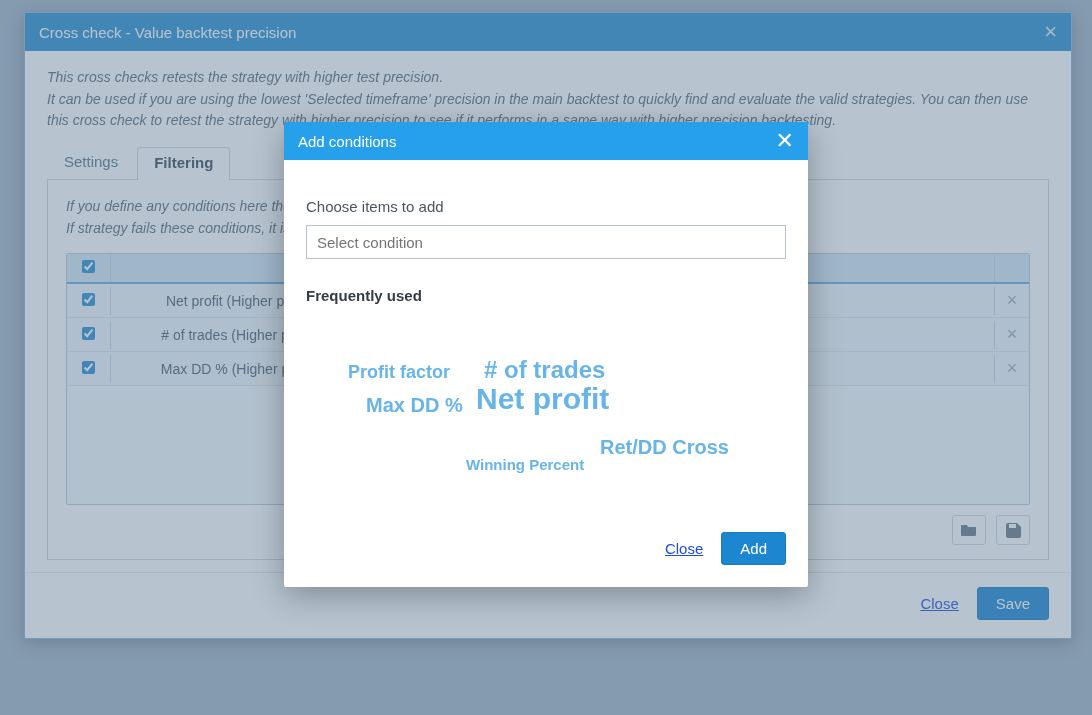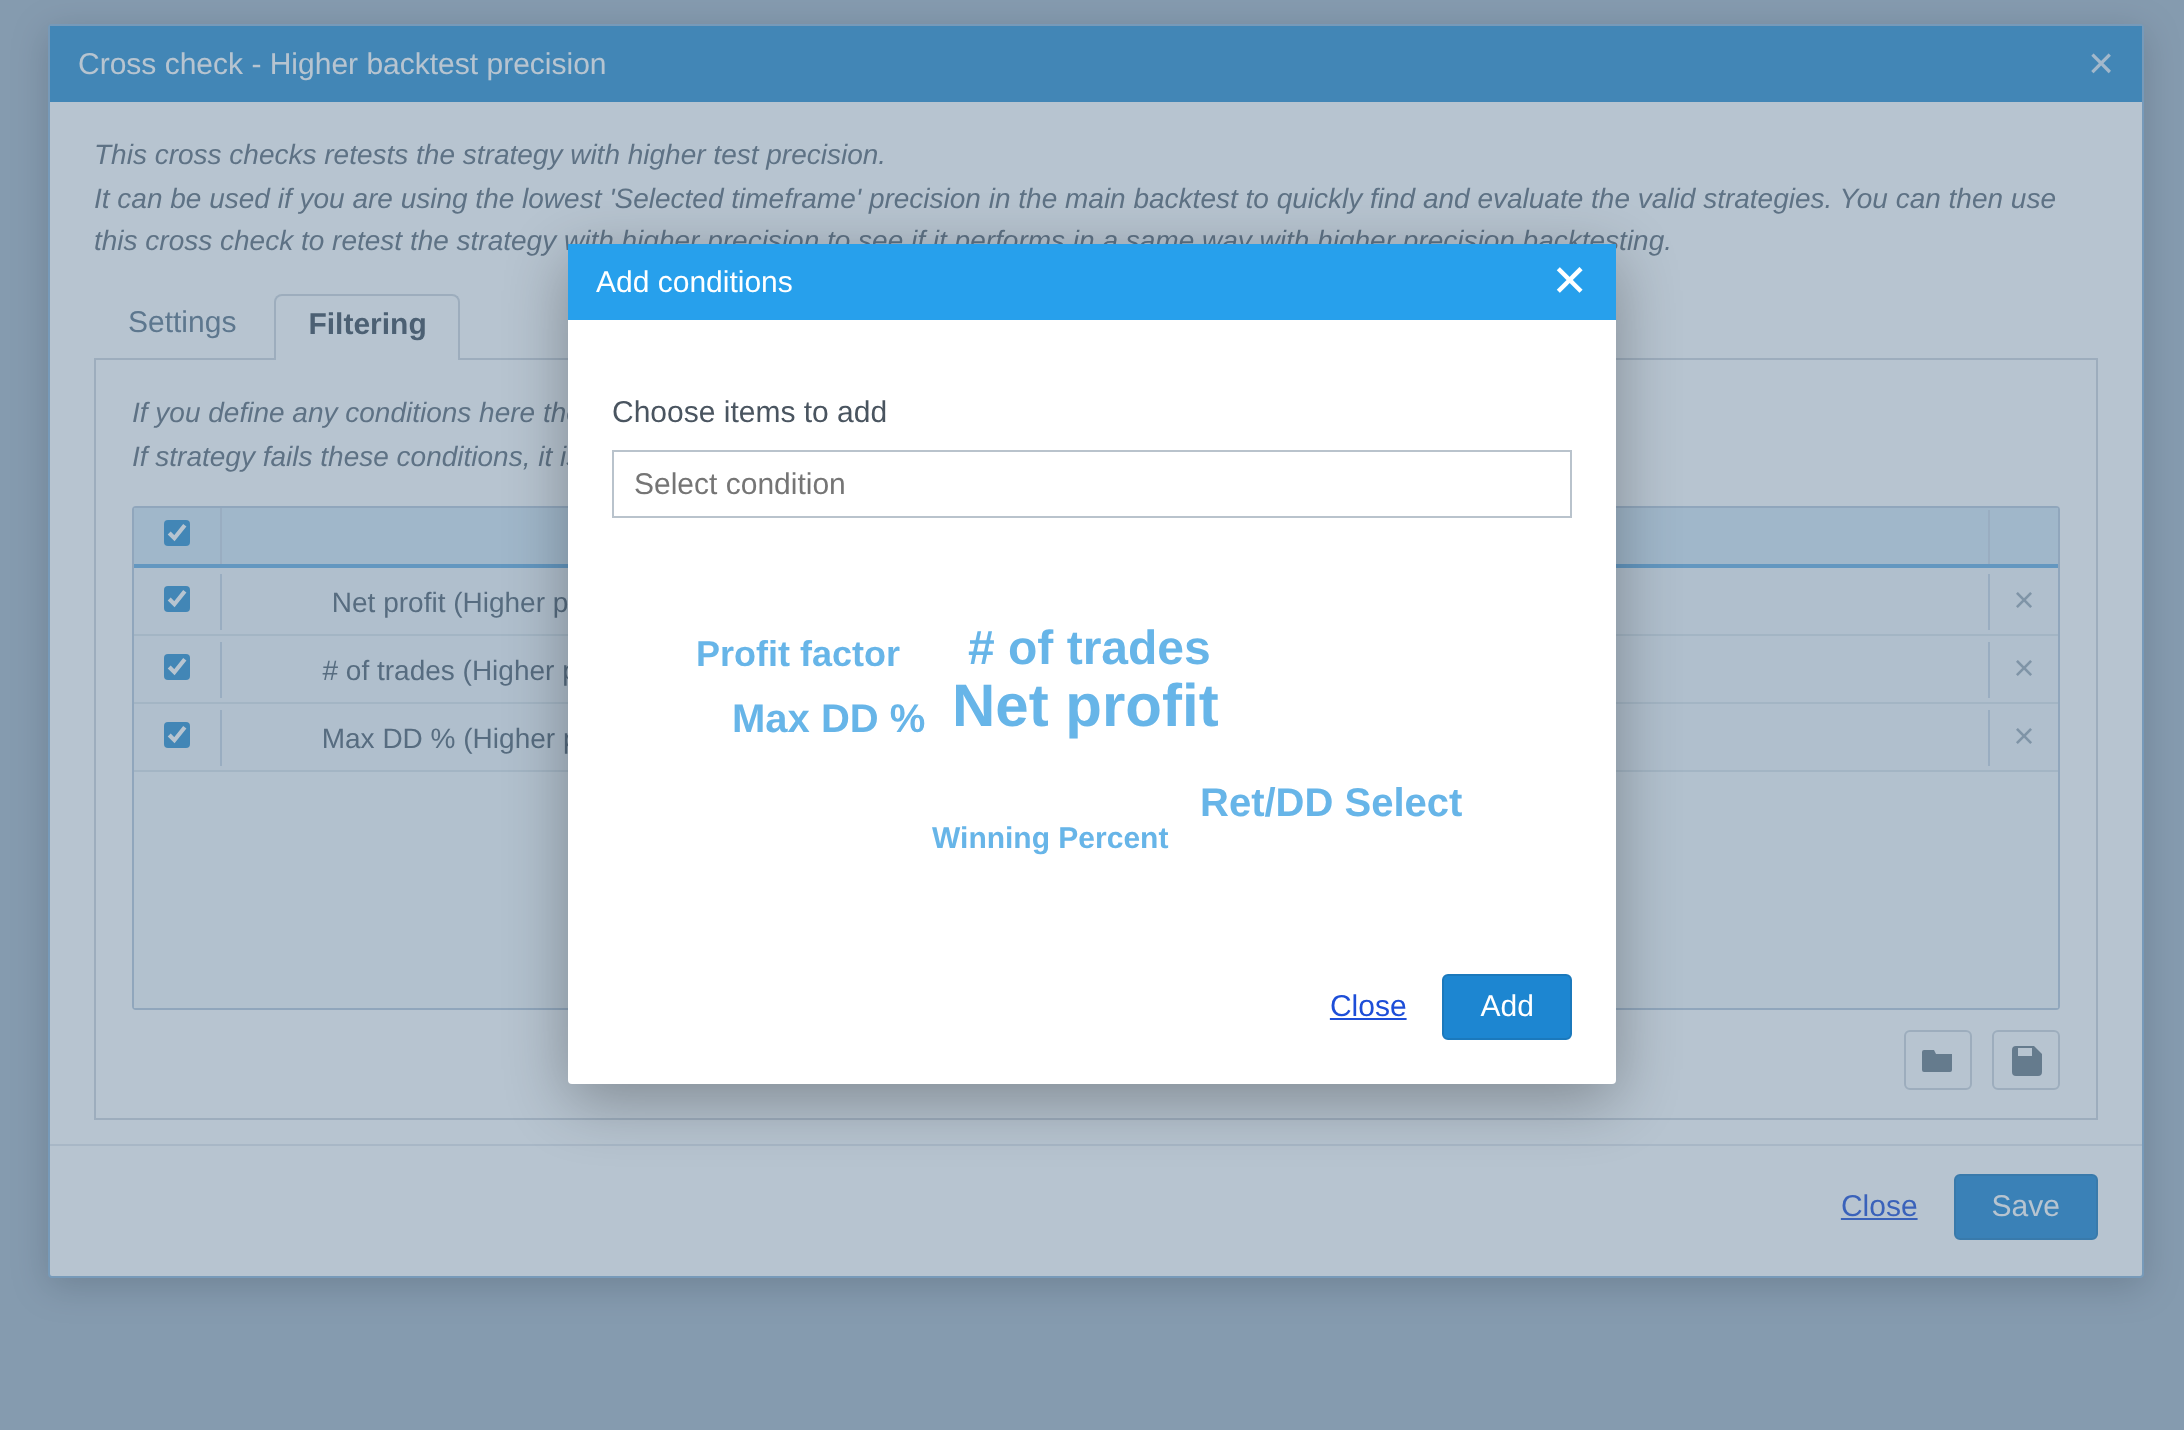--- a/index.html
+++ b/index.html
@@ -225,21 +225,21 @@
     
   </style>
 </head>
 <body>
 
 <div class="page"></div>
 
 <div class="overlay1"></div>
 <div class="modal-outer">
   <div class="modal-outer-header">
-    <span>Cross check - Higher backtest precision</span>
+    <span>Cross check - Value backtest precision</span>
     <span class="x">×</span>
   </div>
   <div class="modal-outer-body">
     <div class="desc">
       <div>This cross checks retests the strategy with higher test precision.</div>
       <div>It can be used if you are using the lowest 'Selected timeframe' precision in the main backtest to quickly find and evaluate the valid strategies. You can then use this cross check to retest the strategy with higher precision to see if it performs in a same way with higher precision backtesting.</div>
     </div>
 
     <div class="tabbar">
       <div class="tab">Settings</div>
@@ -311,26 +311,27 @@
 
 <div class="overlay2"></div>
 <div class="modal-inner">
   <div class="modal-inner-header">
     <span>Add conditions</span>
     <span class="x">✕</span>
   </div>
   <div class="modal-inner-body">
     <div class="lbl">Choose items to add</div>
     <input class="cond-input" placeholder="Select condition" style="">
+    <div class="freq-title">Frequently used</div>
     <div class="cloud">
       <span class="c-pfactor">Profit factor</span>
       <span class="c-ntrades"># of trades</span>
       <span class="c-maxdd">Max DD %</span>
       <span class="c-netprofit">Net profit</span>
-      <span class="c-retdd">Ret/DD Select</span>
+      <span class="c-retdd">Ret/DD Cross</span>
       <span class="c-winpct">Winning Percent</span>
     </div>
   </div>
   <div class="modal-inner-footer">
     <span class="link">Close</span>
     <button class="btn-primary">Add</button>
   </div>
 </div>
 
 </body></html>

